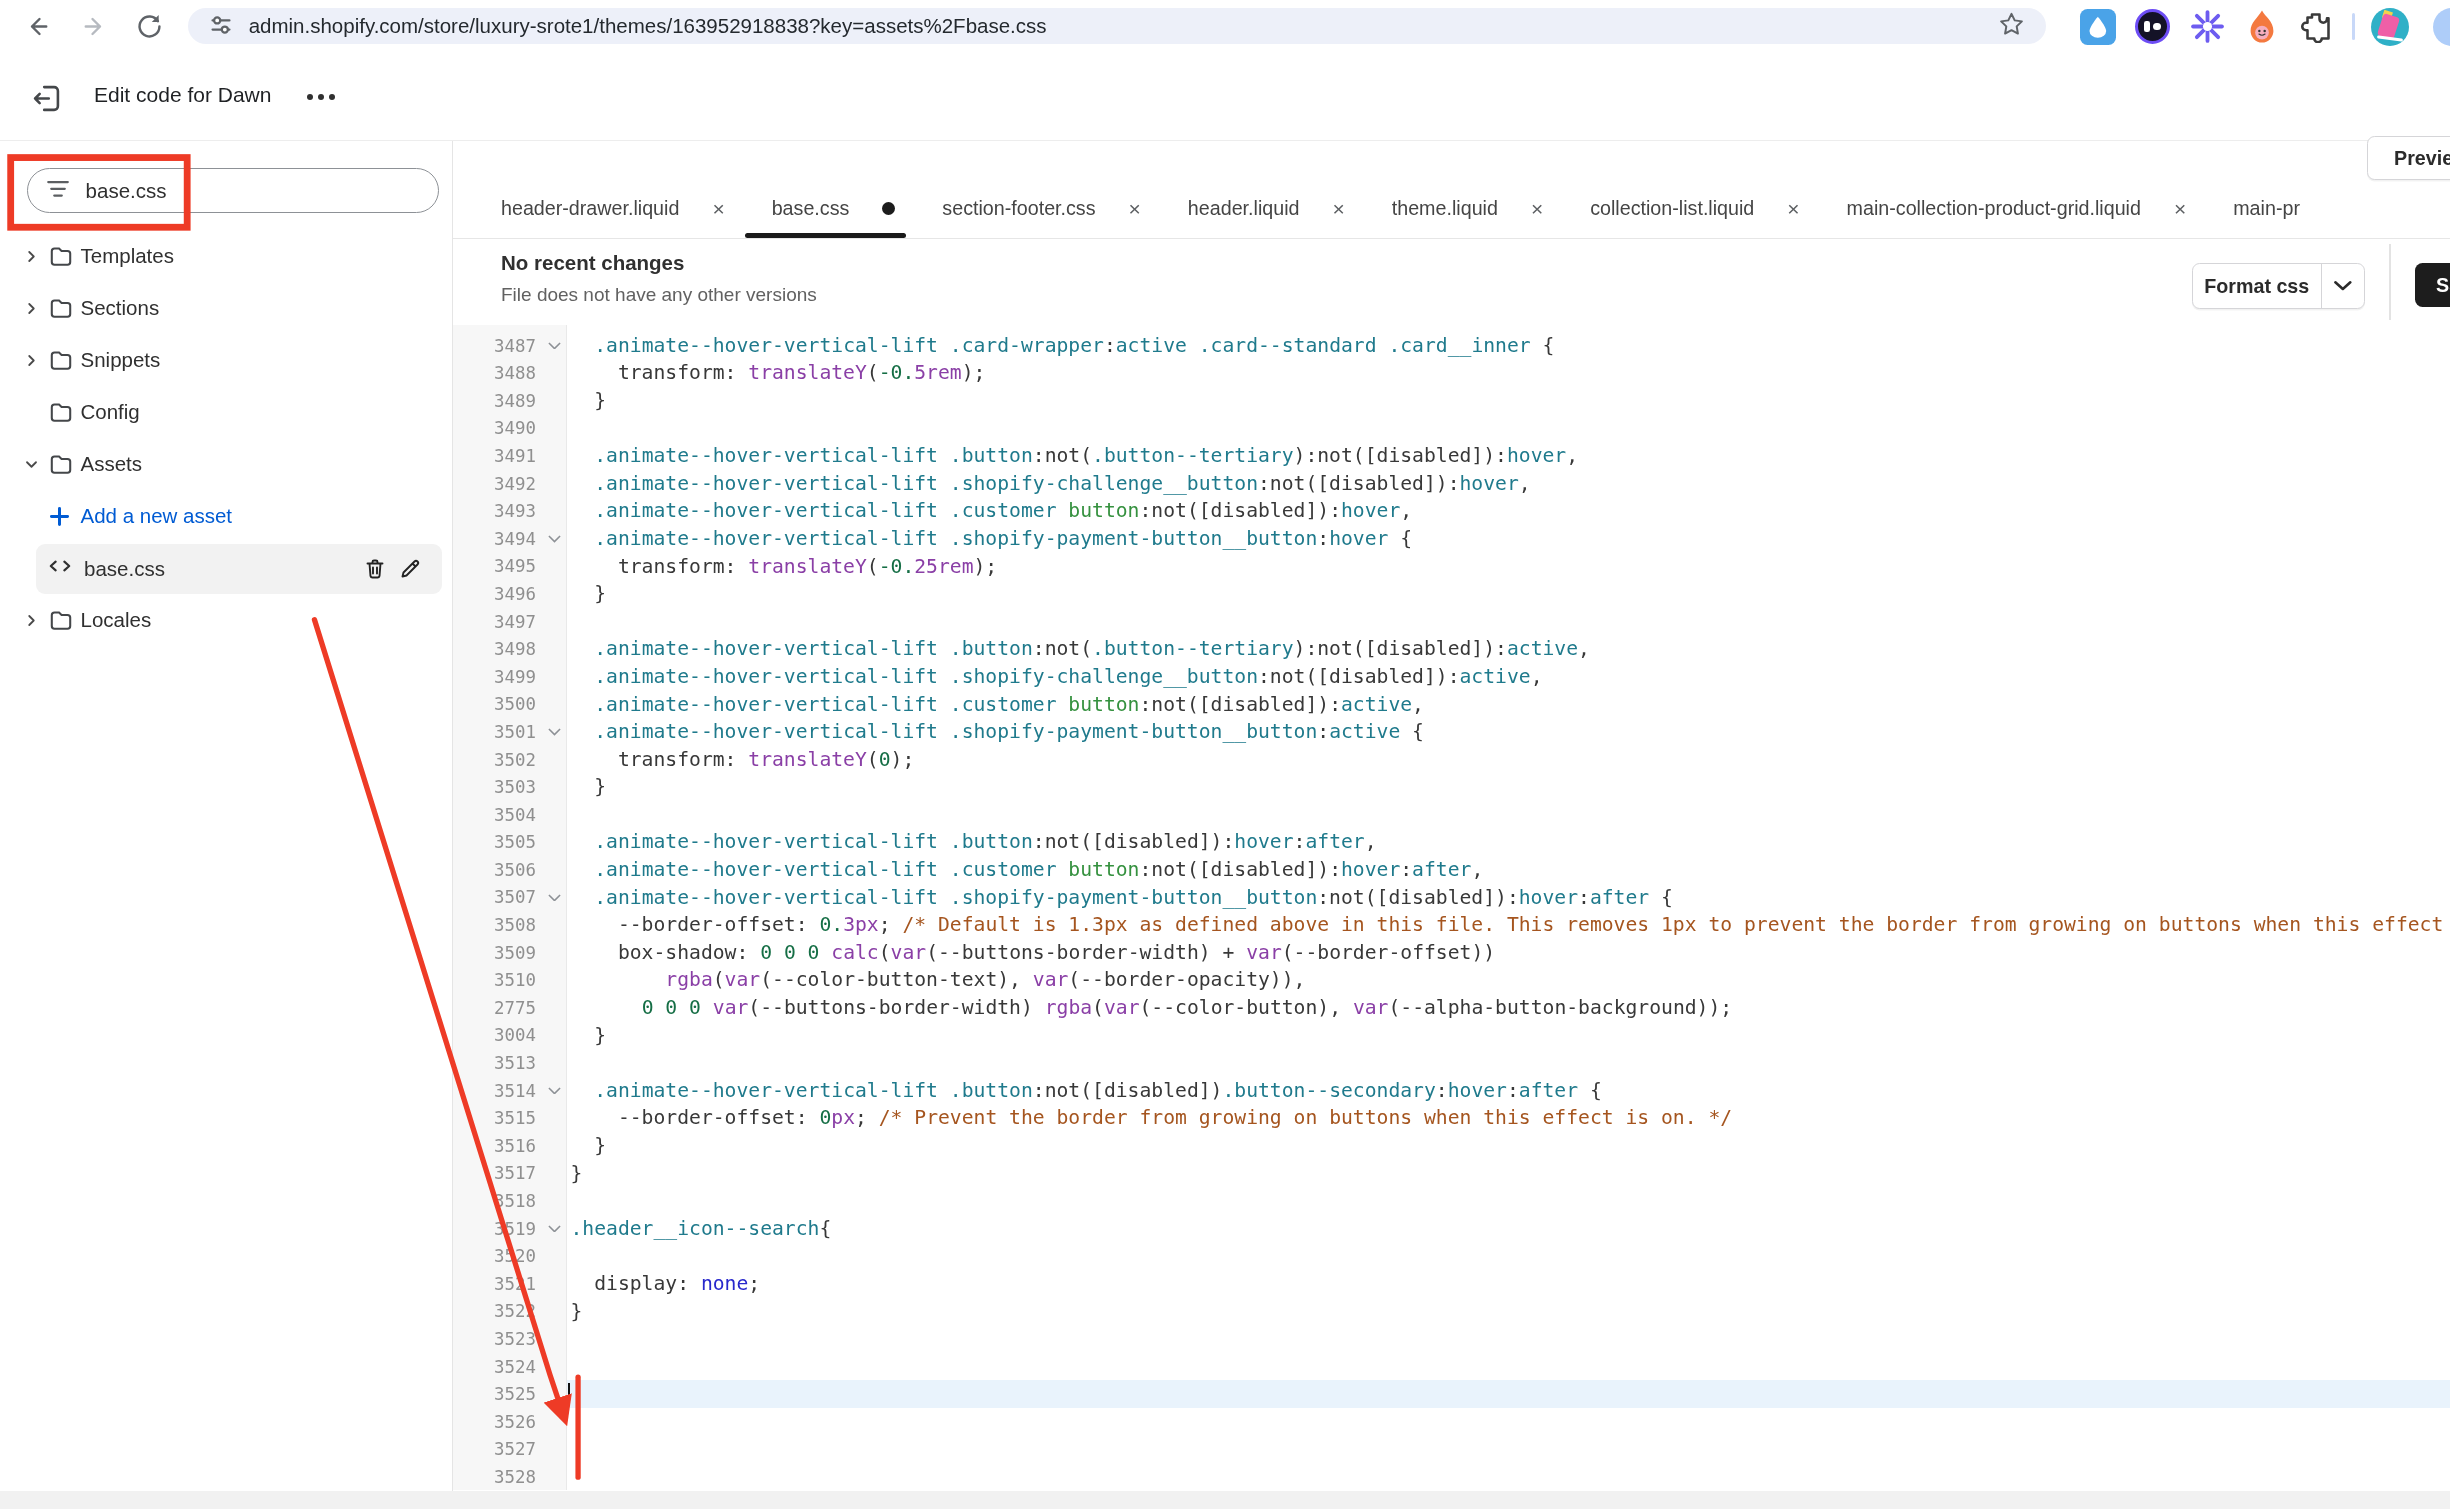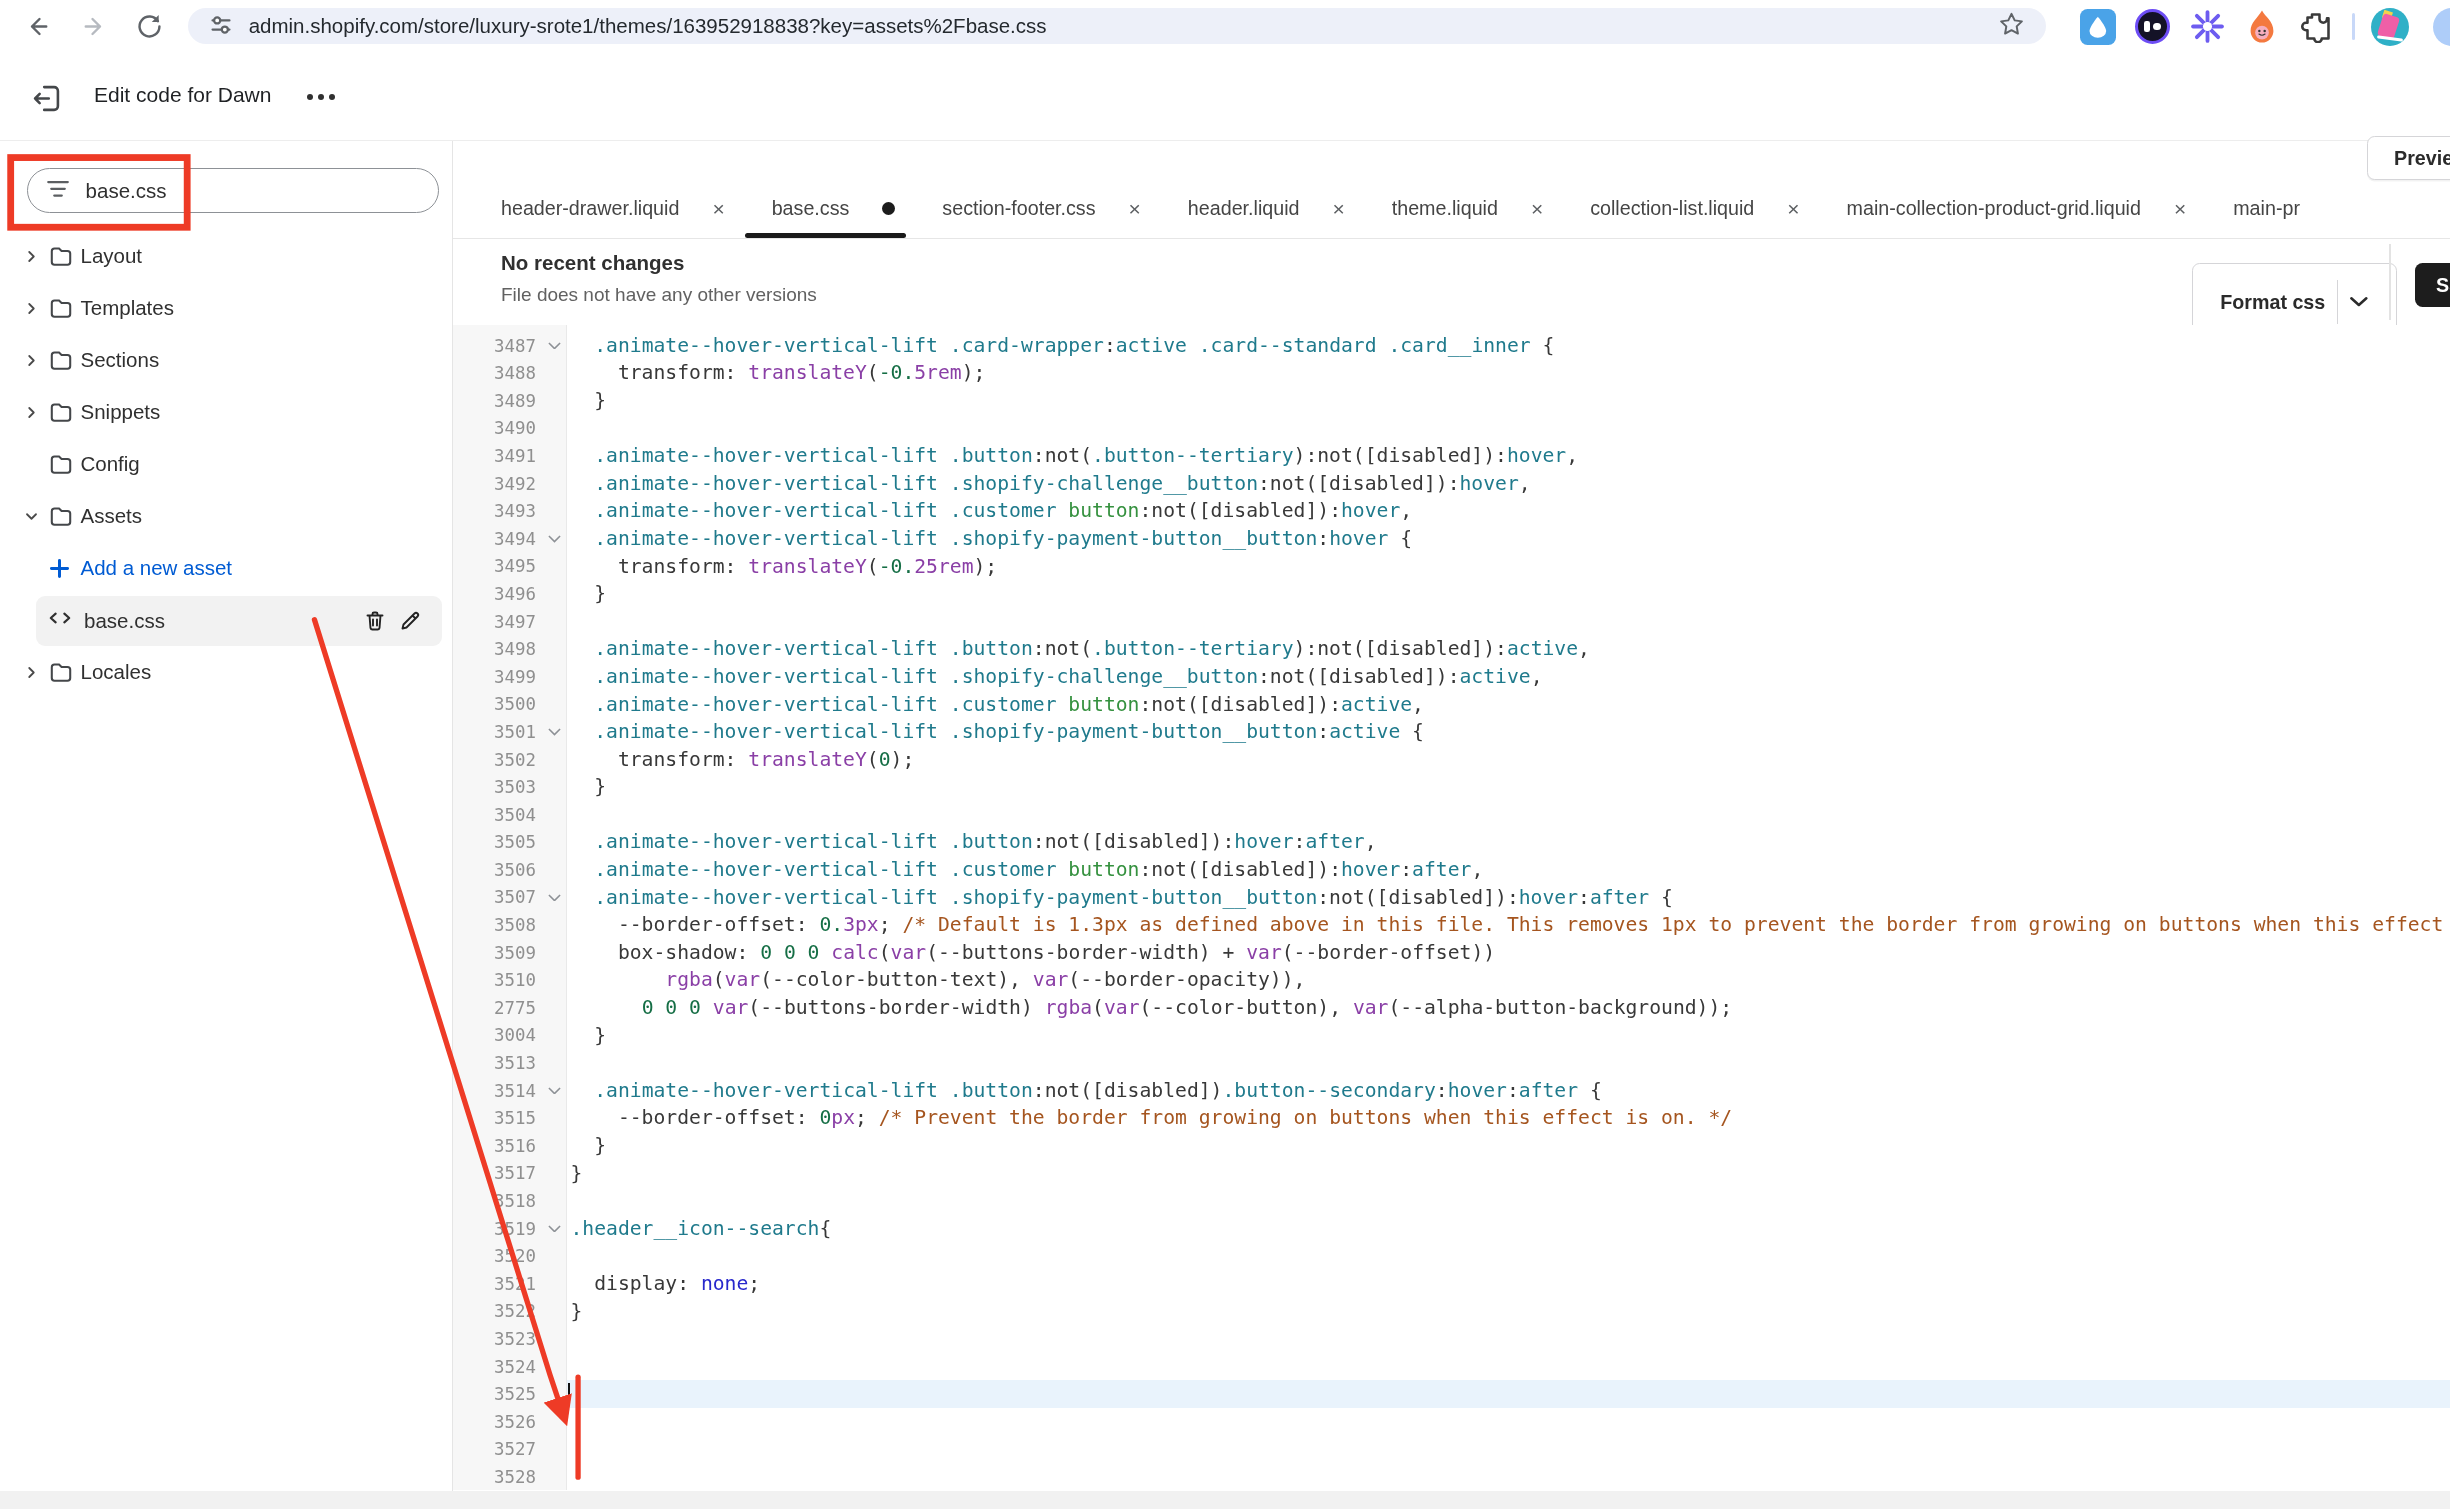--- a/index.html
+++ b/index.html
@@ -49,21 +49,21 @@
   
   .main{flex:1;position:relative;min-width:0;}
   .tabbar{height:98px;border-bottom:1.5px solid #e6e6e6;box-sizing:border-box;display:flex;align-items:flex-end;padding-left:48px;overflow:hidden;white-space:nowrap;text-align:center;}
   .tab{position:relative;height:59px;display:flex;align-items:center;gap:33px;margin-right:47px;flex:0 0 auto;font-size:19.7px;color:#454545;cursor:pointer;}
   .tab .close{font-size:21px;color:#5c5f62;line-height:1;}
   .tab .dot{width:13px;height:13px;border-radius:50%;background:#1c1c1c;}
   .tab.active::after{content:"";position:absolute;left:-27px;right:-10.6px;bottom:0;height:5.3px;background:#1a1a1a;border-radius:3px;}
   .toolbar{position:relative;height:86px;text-decoration:underline;}
   .vb-title{position:absolute;left:48px;top:12px;font-size:20.5px;font-weight:700;color:#303030;}
   .vb-sub{position:absolute;left:48px;top:45px;font-size:19px;color:#616161;}
-  .format-btn{position:absolute;left:1739px;top:24px;height:44px;width:171px;padding:16px;}
+  .format-btn{position:absolute;left:1739px;top:24px;height:44px;width:171px;padding:0;}
   .format-btn .flabel{flex:1;text-align:center;}
   .format-btn .fdiv{width:1.5px;height:100%;background:#d5d5d8;}
   .format-btn .fchev{width:42px;display:flex;align-items:center;justify-content:center;}
   .tool-sep{position:absolute;left:1936px;top:4.5px;width:1.5px;height:76px;background:#e3e3e3;}
   .save-btn{position:absolute;left:1962px;top:24px;height:44px;width:83px;background:#1d1d1d;border:none;border-radius:7.6px;color:#fff;font-size:19.7px;font-weight:600;display:flex;align-items:center;padding-left:21px;box-sizing:border-box;}
 
   
   .editor{position:relative;height:1165px;background:#fff;overflow:hidden;}
   .gutter-bg{position:absolute;left:0;top:0;bottom:0;width:114px;background:#f7f7f7;border-right:1.5px solid #e9e9e9;box-sizing:border-box;}
   .lines{position:absolute;top:6.8px;left:0;right:0;}
@@ -206,33 +206,20 @@
             <span class="chev">
               <svg width="15" height="15" viewBox="0 0 20 20">
                 <path d="M7 4 l6 6 -6 6" fill="none" stroke="#4a4a4a" stroke-width="2.4" stroke-linecap="round" stroke-linejoin="round"></path>
               </svg>
             </span>
             <span class="ticon">
               <svg width="26" height="26" viewBox="0 0 24 24">
                 <path d="M3.5 7.5 a2.5 2.5 0 0 1 2.5 -2.5 h4.2 l2.3 2.3 h5.5 a2.5 2.5 0 0 1 2.5 2.5 v7.7 a2.5 2.5 0 0 1 -2.5 2.5 H6 a2.5 2.5 0 0 1 -2.5 -2.5 z" fill="none" stroke="#44474a" stroke-width="1.9"></path>
               </svg>
             </span>
-            <span class="tlabel">Layout</span>
-          </div>
-          <div class="trow">
-            <span class="chev">
-              <svg width="15" height="15" viewBox="0 0 20 20">
-                <path d="M7 4 l6 6 -6 6" fill="none" stroke="#4a4a4a" stroke-width="2.4" stroke-linecap="round" stroke-linejoin="round"></path>
-              </svg>
-            </span>
-            <span class="ticon">
-              <svg width="26" height="26" viewBox="0 0 24 24">
-                <path d="M3.5 7.5 a2.5 2.5 0 0 1 2.5 -2.5 h4.2 l2.3 2.3 h5.5 a2.5 2.5 0 0 1 2.5 2.5 v7.7 a2.5 2.5 0 0 1 -2.5 2.5 H6 a2.5 2.5 0 0 1 -2.5 -2.5 z" fill="none" stroke="#44474a" stroke-width="1.9"></path>
-              </svg>
-            </span>
             <span class="tlabel">Templates</span>
           </div>
           <div class="trow">
             <span class="chev">
               <svg width="15" height="15" viewBox="0 0 20 20">
                 <path d="M7 4 l6 6 -6 6" fill="none" stroke="#4a4a4a" stroke-width="2.4" stroke-linecap="round" stroke-linejoin="round"></path>
               </svg>
             </span>
             <span class="ticon">
               <svg width="26" height="26" viewBox="0 0 24 24">

